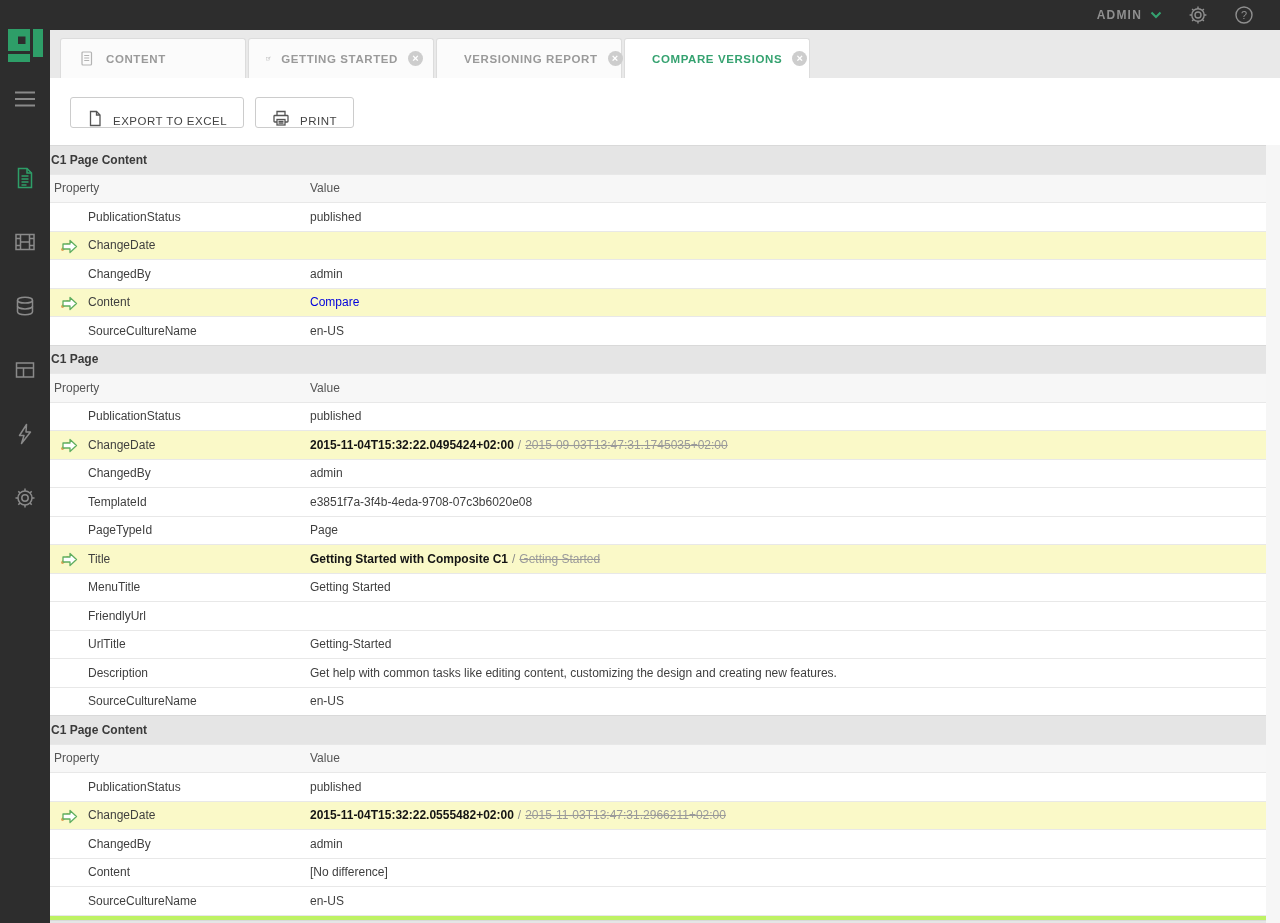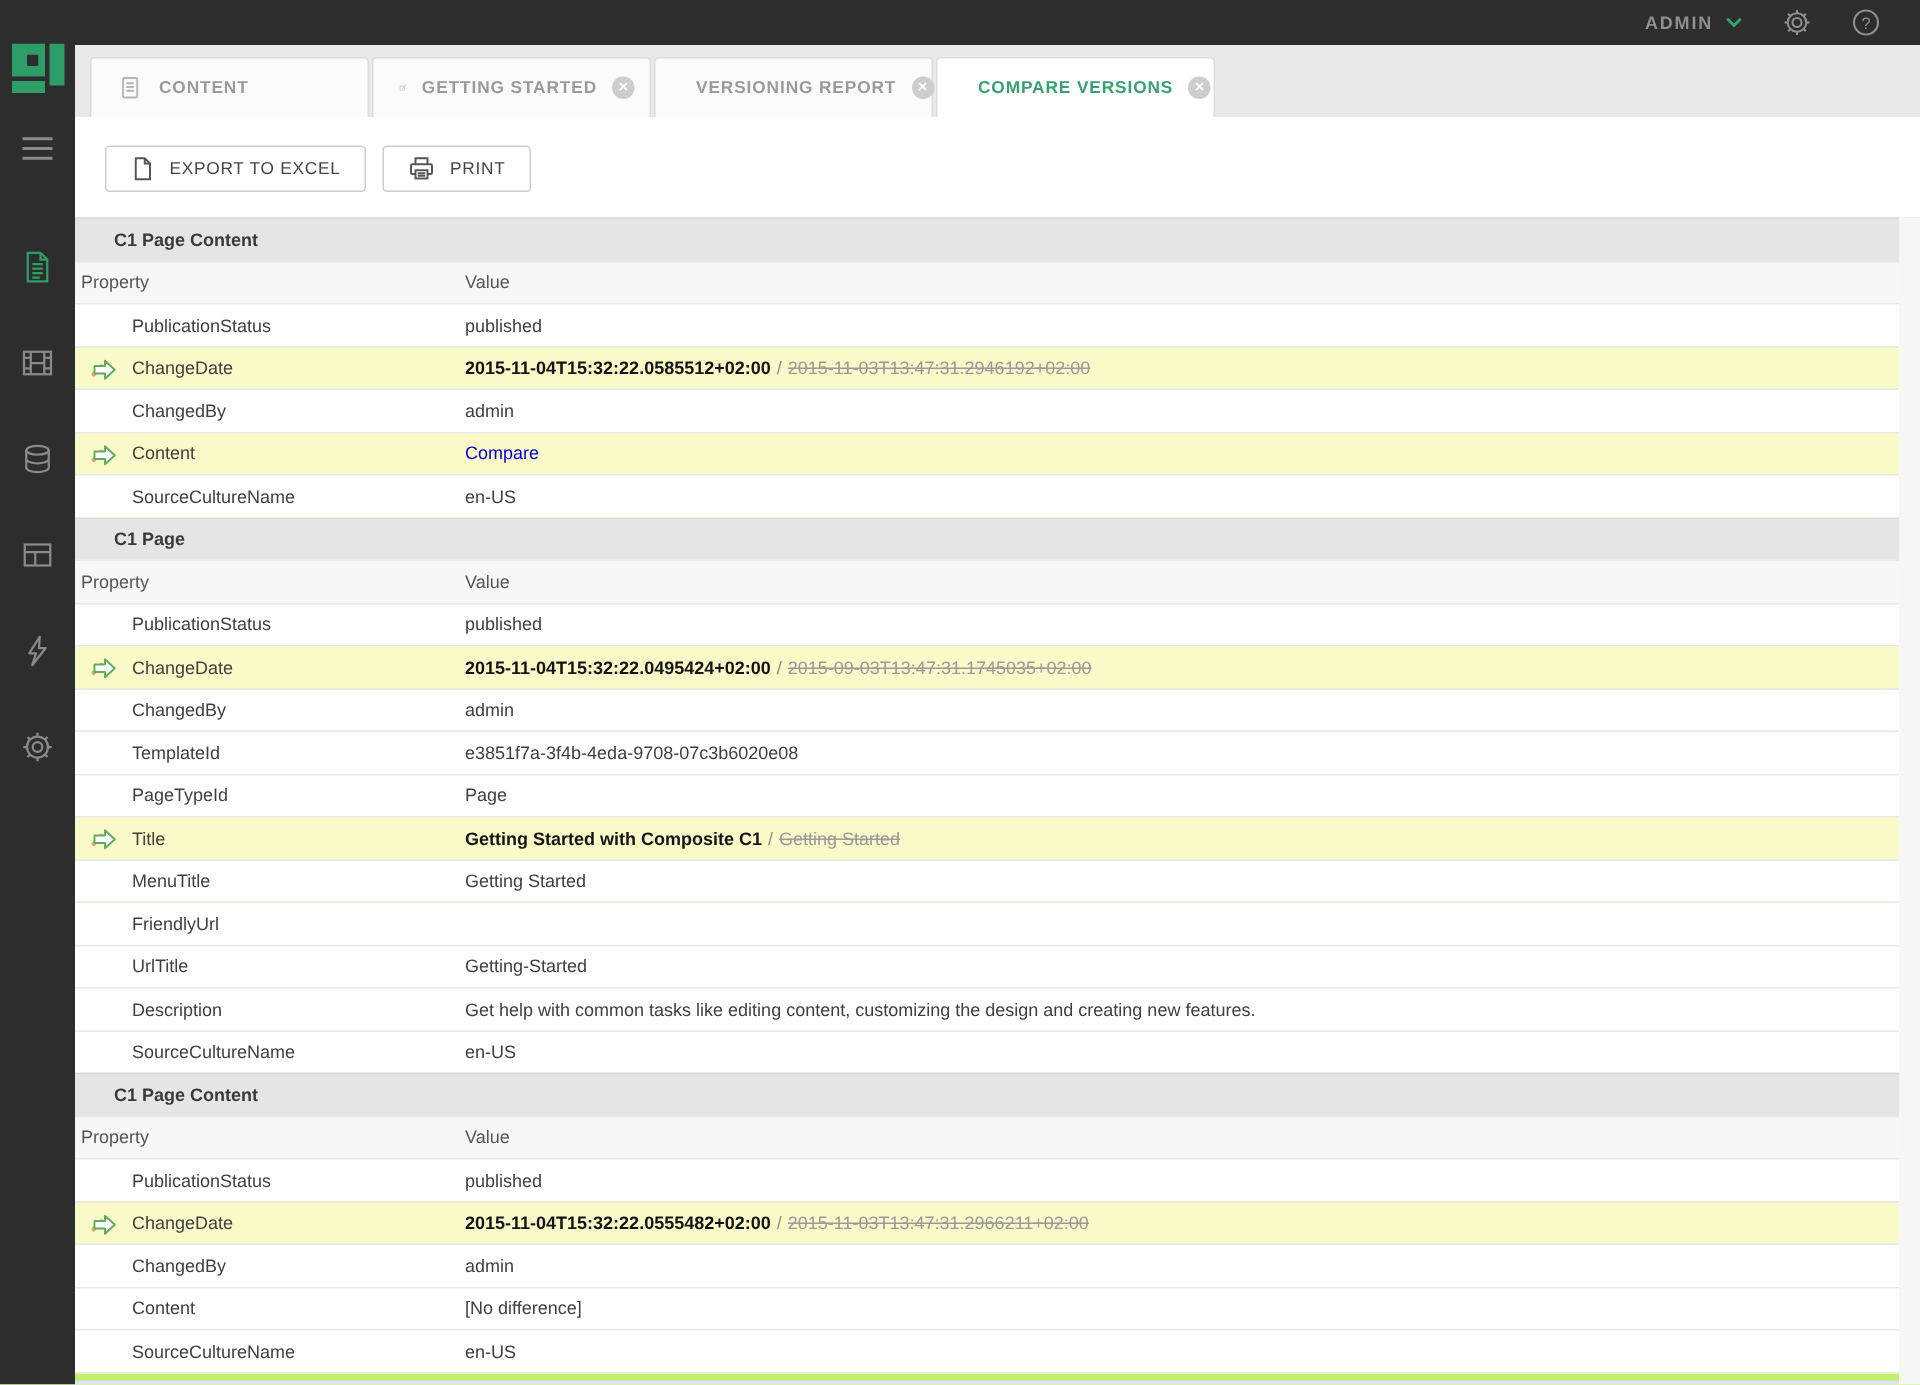--- a/index.html
+++ b/index.html
@@ -41,30 +41,30 @@
   .tab.active .tab-label { color:#35a270; }
   .tab-close {
     margin-left:auto; width:15px; height:15px; border-radius:50%;
     background:#cdcdcd; color:#fff; font-size:11px; line-height:15px;
     text-align:center; font-weight:bold; cursor:pointer; flex-shrink:0;
   }
 
   
   .toolbar { height:67px; padding:19px 0 0 20px; display:flex; gap:11px; background:#fff; }
   .btn {
-    display:inline-flex; align-items:center; gap:10px; height:31px; padding:0 16px;
+    display:inline-flex; align-items:flex-end; gap:10px; height:31px; padding:0 16px;
     background:#fff; border:1px solid #cccccc; border-radius:3px;
     font-size:11.5px; letter-spacing:.5px; color:#444; cursor:pointer; white-space:nowrap;
   }
 
   
   .table { margin-right:14px; border-bottom:1px solid #e8e8e8; }
   .sec-header {
     height:28.5px; background:#e5e5e5; border-top:1px solid #d9d9d9;
-    display:flex; align-items:center; padding-left:26px;
+    display:flex; align-items:center; padding-left:1px;
     font-weight:bold; font-size:12px; color:#3a3a3a;
   }
   .cols { height:28.5px; background:#f7f7f7; border-top:1px solid #e8e8e8; display:flex; align-items:center; font-size:12px; color:#555; }
   .cols .c-prop { width:260px; padding-left:4px; flex-shrink:0; }
   .t-row { position:relative; height:28.5px; border-top:1px solid #e8e8e8; display:flex; align-items:center; font-size:12px; background:#fff; }
   .t-row.changed { background:#faf9c8; }
   .prop { width:260px; padding-left:38px; flex-shrink:0; color:#3f3f3f; }
   .val { white-space:nowrap; }
   .val b { color:#141414; }
   .val .sep { color:#8a8a8a; padding:0 4px; font-weight:normal; }
@@ -250,21 +250,20 @@
       <div class="t-row">
         <span class="prop">PublicationStatus</span>
         <span class="val"><span>published</span></span>
       </div>
       <div class="t-row changed">
         <svg class="chg-icon" width="21" height="21" viewBox="0 0 21 21">
           <path d="M3.5 13.5 8.5 8.5" stroke="#e2a75b" stroke-width="3" stroke-linecap="round"></path>
           <polygon points="4,8 11,8 11,4.5 17.5,10.5 11,16.5 11,13 4,13" fill="#fff" stroke="#5fae5f" stroke-width="1.3" stroke-linejoin="round"></polygon>
         </svg>
         <span class="prop">ChangeDate</span>
-        <span class="val"><b>2015-11-04T15:32:22.0585512+02:00</b><span class="sep">/</span><span class="old">2015-11-03T13:47:31.2946192+02:00</span></span>
       </div>
       <div class="t-row">
         <span class="prop">ChangedBy</span>
         <span class="val"><span>admin</span></span>
       </div>
       <div class="t-row changed">
         <svg class="chg-icon" width="21" height="21" viewBox="0 0 21 21">
           <path d="M3.5 13.5 8.5 8.5" stroke="#e2a75b" stroke-width="3" stroke-linecap="round"></path>
           <polygon points="4,8 11,8 11,4.5 17.5,10.5 11,16.5 11,13 4,13" fill="#fff" stroke="#5fae5f" stroke-width="1.3" stroke-linejoin="round"></polygon>
         </svg>

